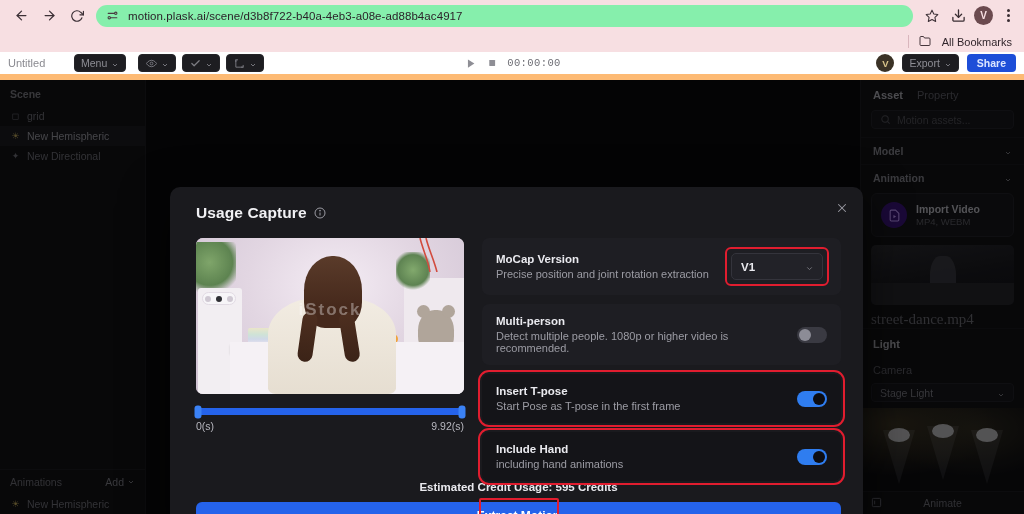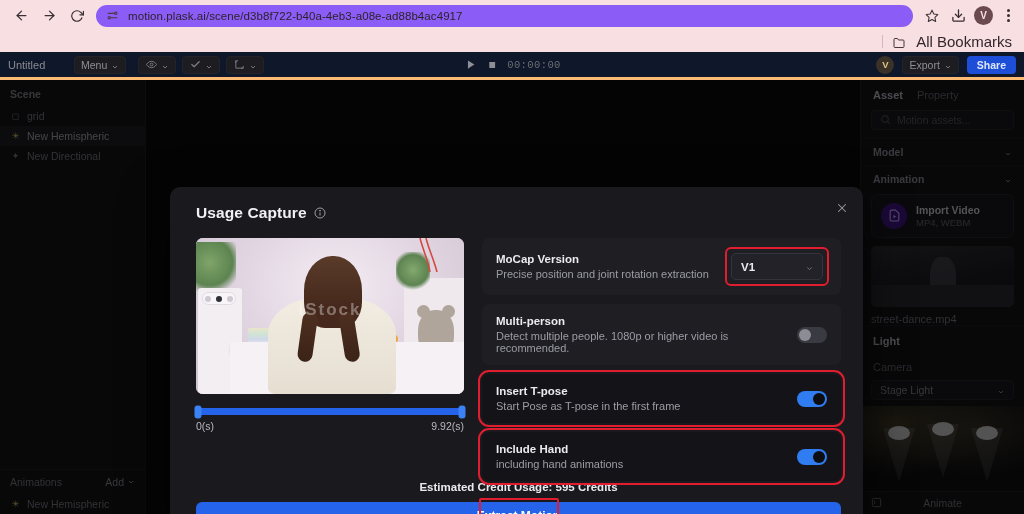--- a/index.html
+++ b/index.html
@@ -29,21 +29,21 @@
     width: 26px; height: 26px;
     display: flex; align-items: center; justify-content: center;
     border-radius: 50%;
     color: #3c3036;
     flex: none;
   }
   .nav-btn svg { display:block; }
   .omnibox {
     flex: 1;
     height: 22px;
-    background: #8b5cf6;
+    background: #86efac;
     border-radius: 11px;
     display: flex;
     align-items: center;
     padding: 0 10px;
     margin: 0 6px 0 4px;
     gap: 8px;
     min-width: 0;
   }
   .omnibox-url {
     font-size: 11.5px;
@@ -68,35 +68,35 @@
 
   .bookmarks-bar {
     height: 21px;
     display: flex;
     align-items: center;
     justify-content: flex-end;
     padding-right: 12px;
     gap: 6px;
   }
   .bm-sep { width:1px; height:13px; background:#d9b6bd; margin-right:4px; }
-  .bm-item { display:flex;align-items:center;gap:10px;font-size:15px;color:#32262c; }
+  .bm-item { display:flex;align-items:center;gap:10px;font-size:11px;color:#32262c; }
   .folder-icon { width:13px;height:13px;color:#46363c; }
 
   
   .app {
     position: relative;
     height: 462px;
     background: #0a0a0c;
     display: flex;
     flex-direction: column;
   }
   .app-topbar {
     height: 28px;
-    background: #0f172a;
-    border-bottom: 3px solid #fdba74;
+    background: #ffffff;
+    border-bottom: 6px solid #fdba74;
     display: flex;
     align-items: center;
     padding: 0 8px;
     gap: 8px;
     position: relative;
     flex: none;
   }
   .proj-title { font-size: 11px; color: #8a8a90; min-width: 58px; }
   .pill {
     height: 18px; border-radius: 4px; background: #1d1d21;
@@ -180,21 +180,21 @@
     margin: 0 10px; height:68px;border-radius:5px;overflow:hidden;position:relative;
     background: linear-gradient(170deg,#2b2b30 0%,#1a1a1f 55%,#141418 100%);
   }
   .asset-thumb .silhouette {
     position:absolute;left:50%;top:18%;transform:translateX(-50%);
     width:26px;height:46px;background:#3f3f46;border-radius:40% 40% 20% 20%;opacity:.8;
   }
   .asset-thumb .floor {
     position:absolute;left:0;right:0;bottom:0;height:22px;background:#26262b;
   }
-  .asset-name { padding:6px 10px 0; font-size:11px;color:#6a6a72; }
+  .asset-name { padding:6px 10px 0; font-size:15px;color:#6a6a72;font-family:Liberation Serif, serif; }
   .right-spacer { flex:1; }
   .light-preview {
     height:95px;position:relative;overflow:hidden;
     background: radial-gradient(ellipse at 20% 20%, #3a3323 0%, transparent 55%),
                 radial-gradient(ellipse at 70% 25%, #2e2a20 0%, transparent 55%),
                 #0e0e11;
   }
   .spot { position:absolute;width:22px;height:14px;border-radius:50%;background:#cfcfd4;opacity:.85; }
   .spot-beam {
     position:absolute;width:0;height:0;border-left:16px solid transparent;

